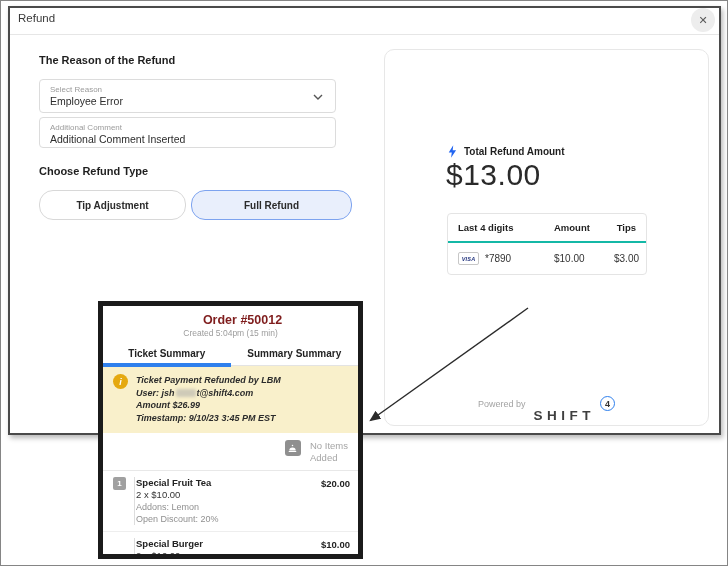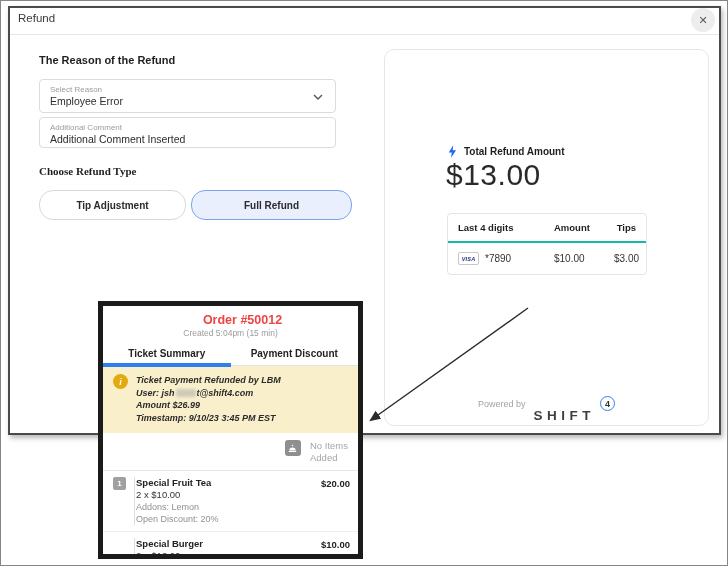--- a/index.html
+++ b/index.html
@@ -19,21 +19,21 @@
   .header-divider { position:absolute; left:9px; top:33px; width:709px; height:1px; background:#e6e6e6; z-index:2; }
   .close-btn {
     position:absolute; left:690px; top:7px; width:24px; height:24px; border-radius:50%;
     background:#ededed; display:flex; align-items:center; justify-content:center;
     z-index:3; cursor:pointer;
   }
   .close-btn span { font-size:11px; color:#5a5a5a; line-height:1; }
   
   .sec-heading { position:absolute; font-size:11px; font-weight:700; color:#1f1f1f; z-index:2; }
   .h-reason { left:38px; top:53px; }
-  .h-type   { left:38px; top:164px;font-family:Liberation Serif, serif; }
+  .h-type   { left:38px; top:164px; }
   .field {
     position:absolute; left:38px; width:297px; background:#fff;
     border:1px solid #dcdcdc; border-radius:4px; padding:4px 10px; z-index:2;
   }
   .field .flabel { font-size:8px; color:#9b9b9b; line-height:11px; }
   .field .fvalue { font-size:10.5px; color:#2d2d2d; line-height:13px; }
   .f-select { top:78px; height:34px; cursor:pointer; }
   .f-comment{ top:116px; height:31px; }
   .chevron { position:absolute; right:12px; top:14px; }
   .type-btn {
@@ -80,21 +80,21 @@
     display:flex; align-items:center; justify-content:center; font-size:9px; font-weight:700; color:#333;
   }
   
   .arrow-layer { position:absolute; left:0; top:0; z-index:6; pointer-events:none; }
   
   .popup {
     position:absolute; left:97px; top:300px; width:265px; height:258px;
     background:#fff; border:5px solid #1b1b1b; z-index:5; overflow:hidden;
   }
   .popup-inner { position:relative; width:255px; height:248px; }
-  .op-title { margin-top:7px; text-align:center; font-size:12.5px; font-weight:600; color:#ef4444;margin-left:24px; }
+  .op-title { margin-top:7px; text-align:center; font-size:12.5px; font-weight:600; color:#7f1d1d;margin-left:24px; }
   .op-sub { text-align:center; font-size:8.5px; color:#9c9c9c; margin-top:1px; }
   .op-tabs { display:flex; margin-top:6px; border-bottom:1px solid #e3e3e3; }
   .op-tab { width:50%; text-align:center; font-size:10px; font-weight:600; color:#232323; padding:4px 0 6px; cursor:pointer; position:relative; }
   .op-tab.active::after { content:""; position:absolute; left:0; bottom:-2px; width:100%; height:4px; background:#2f80ed; }
   .notice { background:#f9f0cb; padding:8px 10px 9px 10px; display:flex; gap:8px; }
   .info-circle {
     flex:0 0 auto; width:15px; height:15px; border-radius:50%; background:#e5a910;
     display:flex; align-items:center; justify-content:center;
     color:#fff; font-size:9px; font-weight:700; font-style:italic;
   }
@@ -186,21 +186,21 @@
     <line x1="527" y1="307" x2="370" y2="419" stroke="#2b2b2b" stroke-width="1.4" marker-end="url(#ah)"></line>
   </svg>
 
   <div class="popup">
     <div class="popup-inner">
       <div class="op-title">Order #50012</div>
       <div class="op-sub">Created 5:04pm (15 min)</div>
 
       <div class="op-tabs">
         <div class="op-tab active">Ticket Summary</div>
-        <div class="op-tab">Payment Discount</div>
+        <div class="op-tab">Summary Summary</div>
       </div>
 
       <div class="notice">
         <div class="info-circle">i</div>
         <div class="notice-text">
           <div>Ticket Payment Refunded by LBM</div>
           <div><span>User: jsh</span><span class="redacted"></span><span>t@shift4.com</span></div>
           <div>Amount $26.99</div>
           <div>Timestamp: 9/10/23 3:45 PM EST</div>
         </div>

